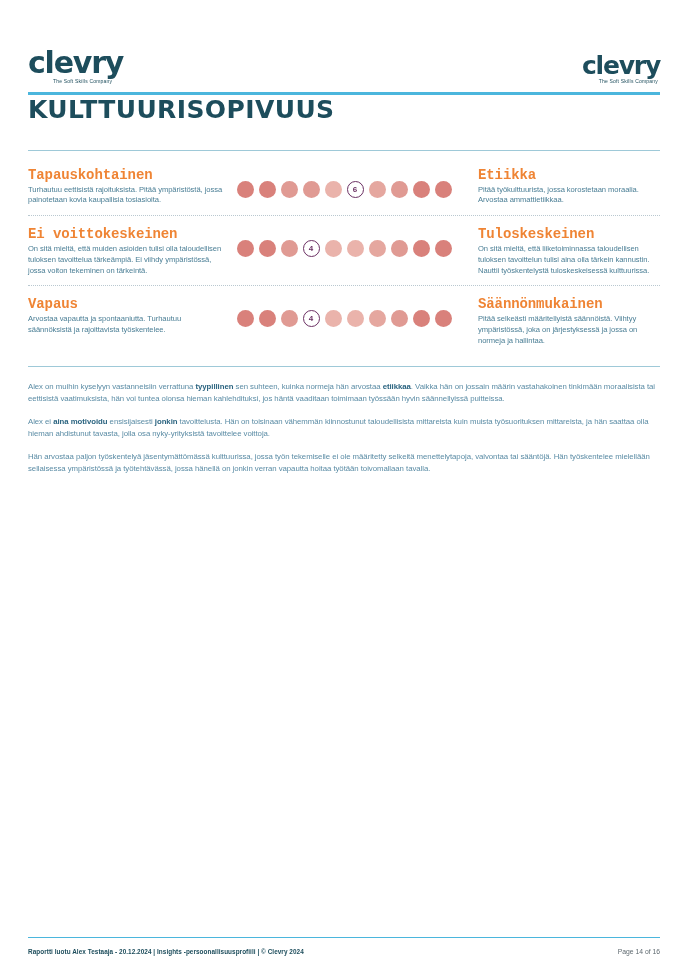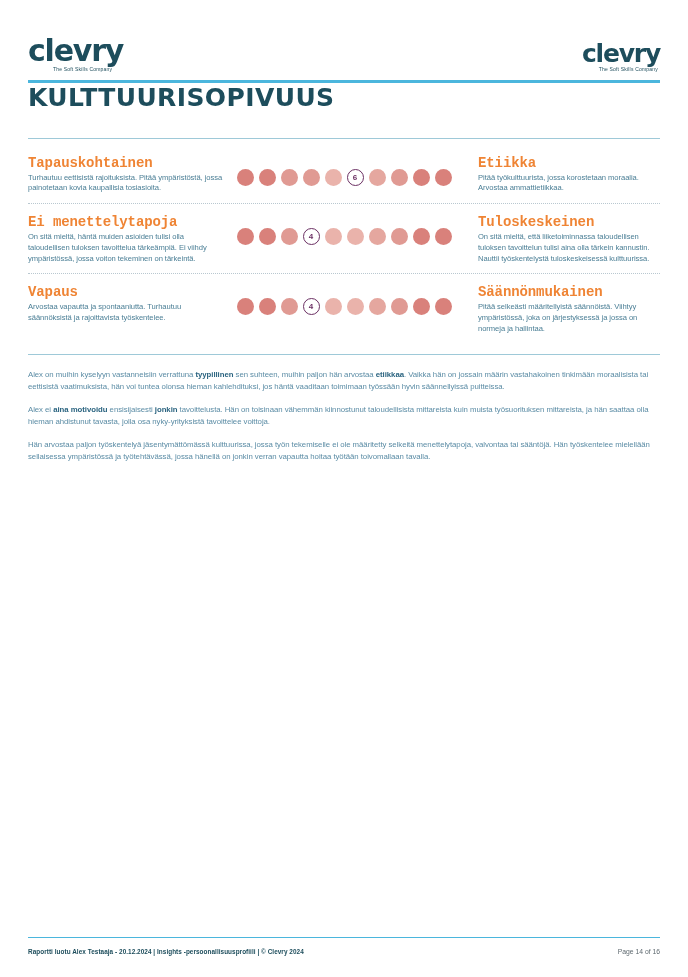--- a/index.html
+++ b/index.html
@@ -11,21 +11,21 @@
     font-family: "Liberation Sans", sans-serif;
     color: #2b5f77;
     position: relative;
     overflow: hidden;
   }
 
   .page {
     width: 688px;
     height: 977px;
     position: relative;
-    padding: 0 28px;
+    padding: 12px 28px;
   }
 
   
   .header {
     display: flex;
     justify-content: space-between;
     align-items: flex-end;
     padding-top: 22px;
     height: 72px;
   }
@@ -215,22 +215,22 @@
           <div class="dot" style="background: rgb(217, 129, 123);"></div>
         </div>
       <div class="trait-side right">
         <div class="trait-name">Etiikka</div>
         <div class="trait-desc">Pitää työkulttuurista, jossa korostetaan moraalia. Arvostaa ammattietiikkaa.</div>
       </div>
     </div>
 
     <div class="trait-row">
       <div class="trait-side left">
-        <div class="trait-name">Ei menettelytapoja</div>
-        <div class="trait-desc">On sitä mieltä, häntä muiden asioiden tulisi olla taloudellisen tuloksen tavoittelua tärkeämpiä. Ei viihdy ympäristössä, jossa voiton tekeminen on tärkeintä.</div>
+        <div class="trait-name">Ei voittokeskeinen</div>
+        <div class="trait-desc">On sitä mieltä, että muiden asioiden tulisi olla taloudellisen tuloksen tavoittelua tärkeämpiä. Ei viihdy ympäristössä, jossa voiton tekeminen on tärkeintä.</div>
       </div>
       <div class="scale">
           <div class="dot" style="background: rgb(217, 129, 123);"></div>
           <div class="dot" style="background: rgb(217, 129, 123);"></div>
           <div class="dot" style="background: rgb(224, 154, 147);"></div>
           <div class="dot marked">4</div>
           <div class="dot" style="background: rgb(234, 179, 171);"></div>
           <div class="dot" style="background: rgb(234, 179, 171);"></div>
           <div class="dot" style="background: rgb(229, 167, 159);"></div>
           <div class="dot" style="background: rgb(224, 154, 147);"></div>
@@ -264,21 +264,21 @@
         <div class="trait-name">Säännönmukainen</div>
         <div class="trait-desc">Pitää selkeästi määritellyistä säännöistä. Viihtyy ympäristössä, joka on järjestyksessä ja jossa on normeja ja hallintaa.</div>
       </div>
     </div>
 
   </div>
 
   <div class="body-rule"></div>
 
   <div class="body-text">
-      <p><span>Alex on muihin kyselyyn vastanneisiin verrattuna </span><b>tyypillinen</b><span> sen suhteen, muihin paljon hän arvostaa </span><b>etiikkaa</b><span>. Vaikka hän on jossain määrin vastahakoinen tinkimään moraalisista tai eettisistä vaatimuksista, hän voi tuntea olonsa hieman kahlehdituksi, jos häntä vaaditaan toimimaan työssään hyvin säännellyissä puitteissa.</span></p>
+      <p><span>Alex on muihin kyselyyn vastanneisiin verrattuna </span><b>tyypillinen</b><span> sen suhteen, kuinka normeja hän arvostaa </span><b>etiikkaa</b><span>. Vaikka hän on jossain määrin vastahakoinen tinkimään moraalisista tai eettisistä vaatimuksista, hän voi tuntea olonsa hieman kahlehdituksi, jos häntä vaaditaan toimimaan työssään hyvin säännellyissä puitteissa.</span></p>
       <p><span>Alex ei </span><b>aina motivoidu</b><span> ensisijaisesti </span><b>jonkin</b><span> tavoittelusta. Hän on toisinaan vähemmän kiinnostunut taloudellisista mittareista kuin muista työsuorituksen mittareista, ja hän saattaa olla hieman ahdistunut tavasta, jolla osa nyky-yrityksistä tavoittelee voittoja.</span></p>
       <p><span>Hän arvostaa paljon työskentelyä jäsentymättömässä kulttuurissa, jossa työn tekemiselle ei ole määritetty selkeitä menettelytapoja, valvontaa tai sääntöjä. Hän työskentelee mielellään sellaisessa ympäristössä ja työtehtävässä, jossa hänellä on jonkin verran vapautta hoitaa työtään toivomallaan tavalla.</span></p>
     </div>
 
   <div class="footer">
     <div class="footer-rule"></div>
     <div class="footer-inner">
       <div class="footer-left">Raportti luotu Alex Testaaja - 20.12.2024 | Insights -persoonallisuusprofiili | © Clevry 2024</div>
       <div class="footer-right">Page 14 of 16</div>
     </div>

